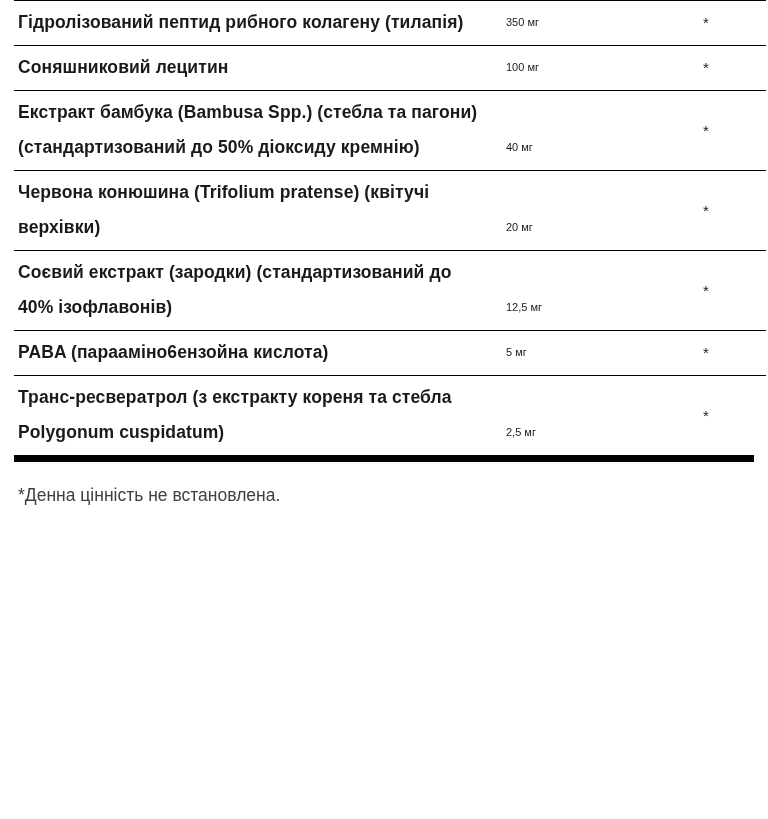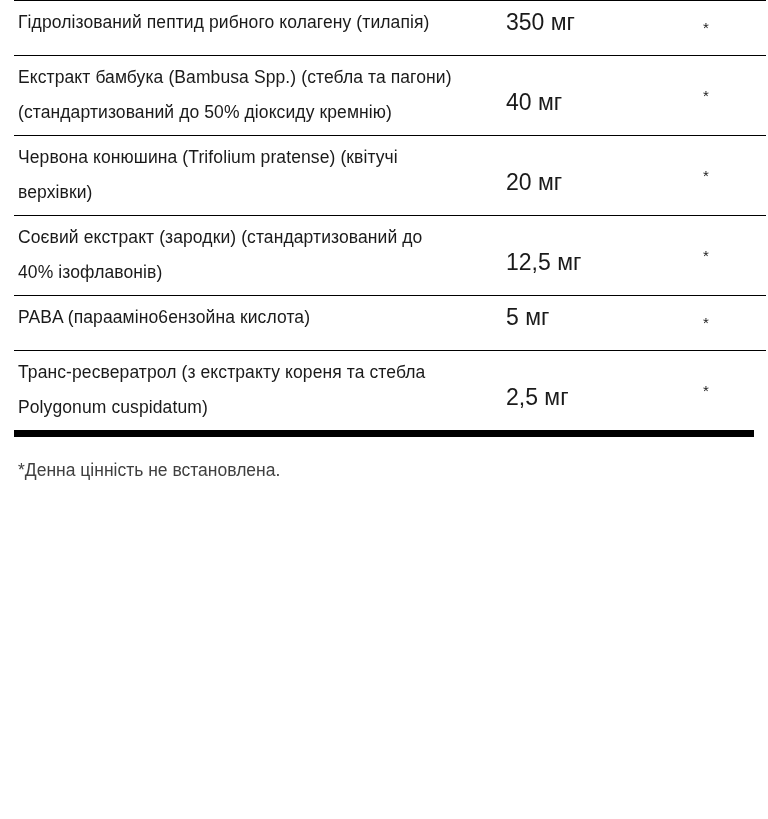--- a/index.html
+++ b/index.html
@@ -31,26 +31,27 @@
   table.facts tr:first-child {
     border-top: 1px solid #000;
   }
   td.name {
     width: 480px;
     font-size: 17.5px;
     line-height: 35px;
     padding: 4px 4px 5px 4px;
     vertical-align: top;
     letter-spacing: 0.1px;
+    font-weight: bold;
   }
   td.amount {
     width: 150px;
-    font-size: 23px;
+    font-size: 11px;
     line-height: 35px;
-    padding: 4px 6px 15px 4px;
+    padding: 4px 6px 5px 4px;
     vertical-align: middle;
     text-align: left;
     white-space: nowrap;
   }
   td.dv {
     width: 80px;
     font-size: 15px;
     vertical-align: middle;
     text-align: center;
     padding: 4px 20px 5px 4px;
@@ -83,20 +84,29 @@
       <tr class="row-2line">
         <td class="name">
           <span class="nm-line">Гідролізований пептид рибного колагену (тилапія)</span>
         </td>
         <td class="amount" style="vertical-align:bottom;">
           <span class="amount-inner">350 мг</span>
         </td>
         <td class="dv">*</td>
       </tr>
 
+      <tr>
+        <td class="name">
+          <span class="nm-line">Соняшниковий лецитин</span>
+        </td>
+        <td class="amount">
+          <span class="amount-inner">100 мг</span>
+        </td>
+        <td class="dv">*</td>
+      </tr>
 
 
 
       <tr class="row-2line">
         <td class="name">
           <span class="nm-line">Екстракт бамбука (Bambusa Spp.) (стебла та пагони)</span>
           <span class="nm-line">(стандартизований до 50% діоксиду кремнію)</span>
         </td>
         <td class="amount" style="vertical-align:bottom;">
           <span class="amount-inner">40 мг</span>

